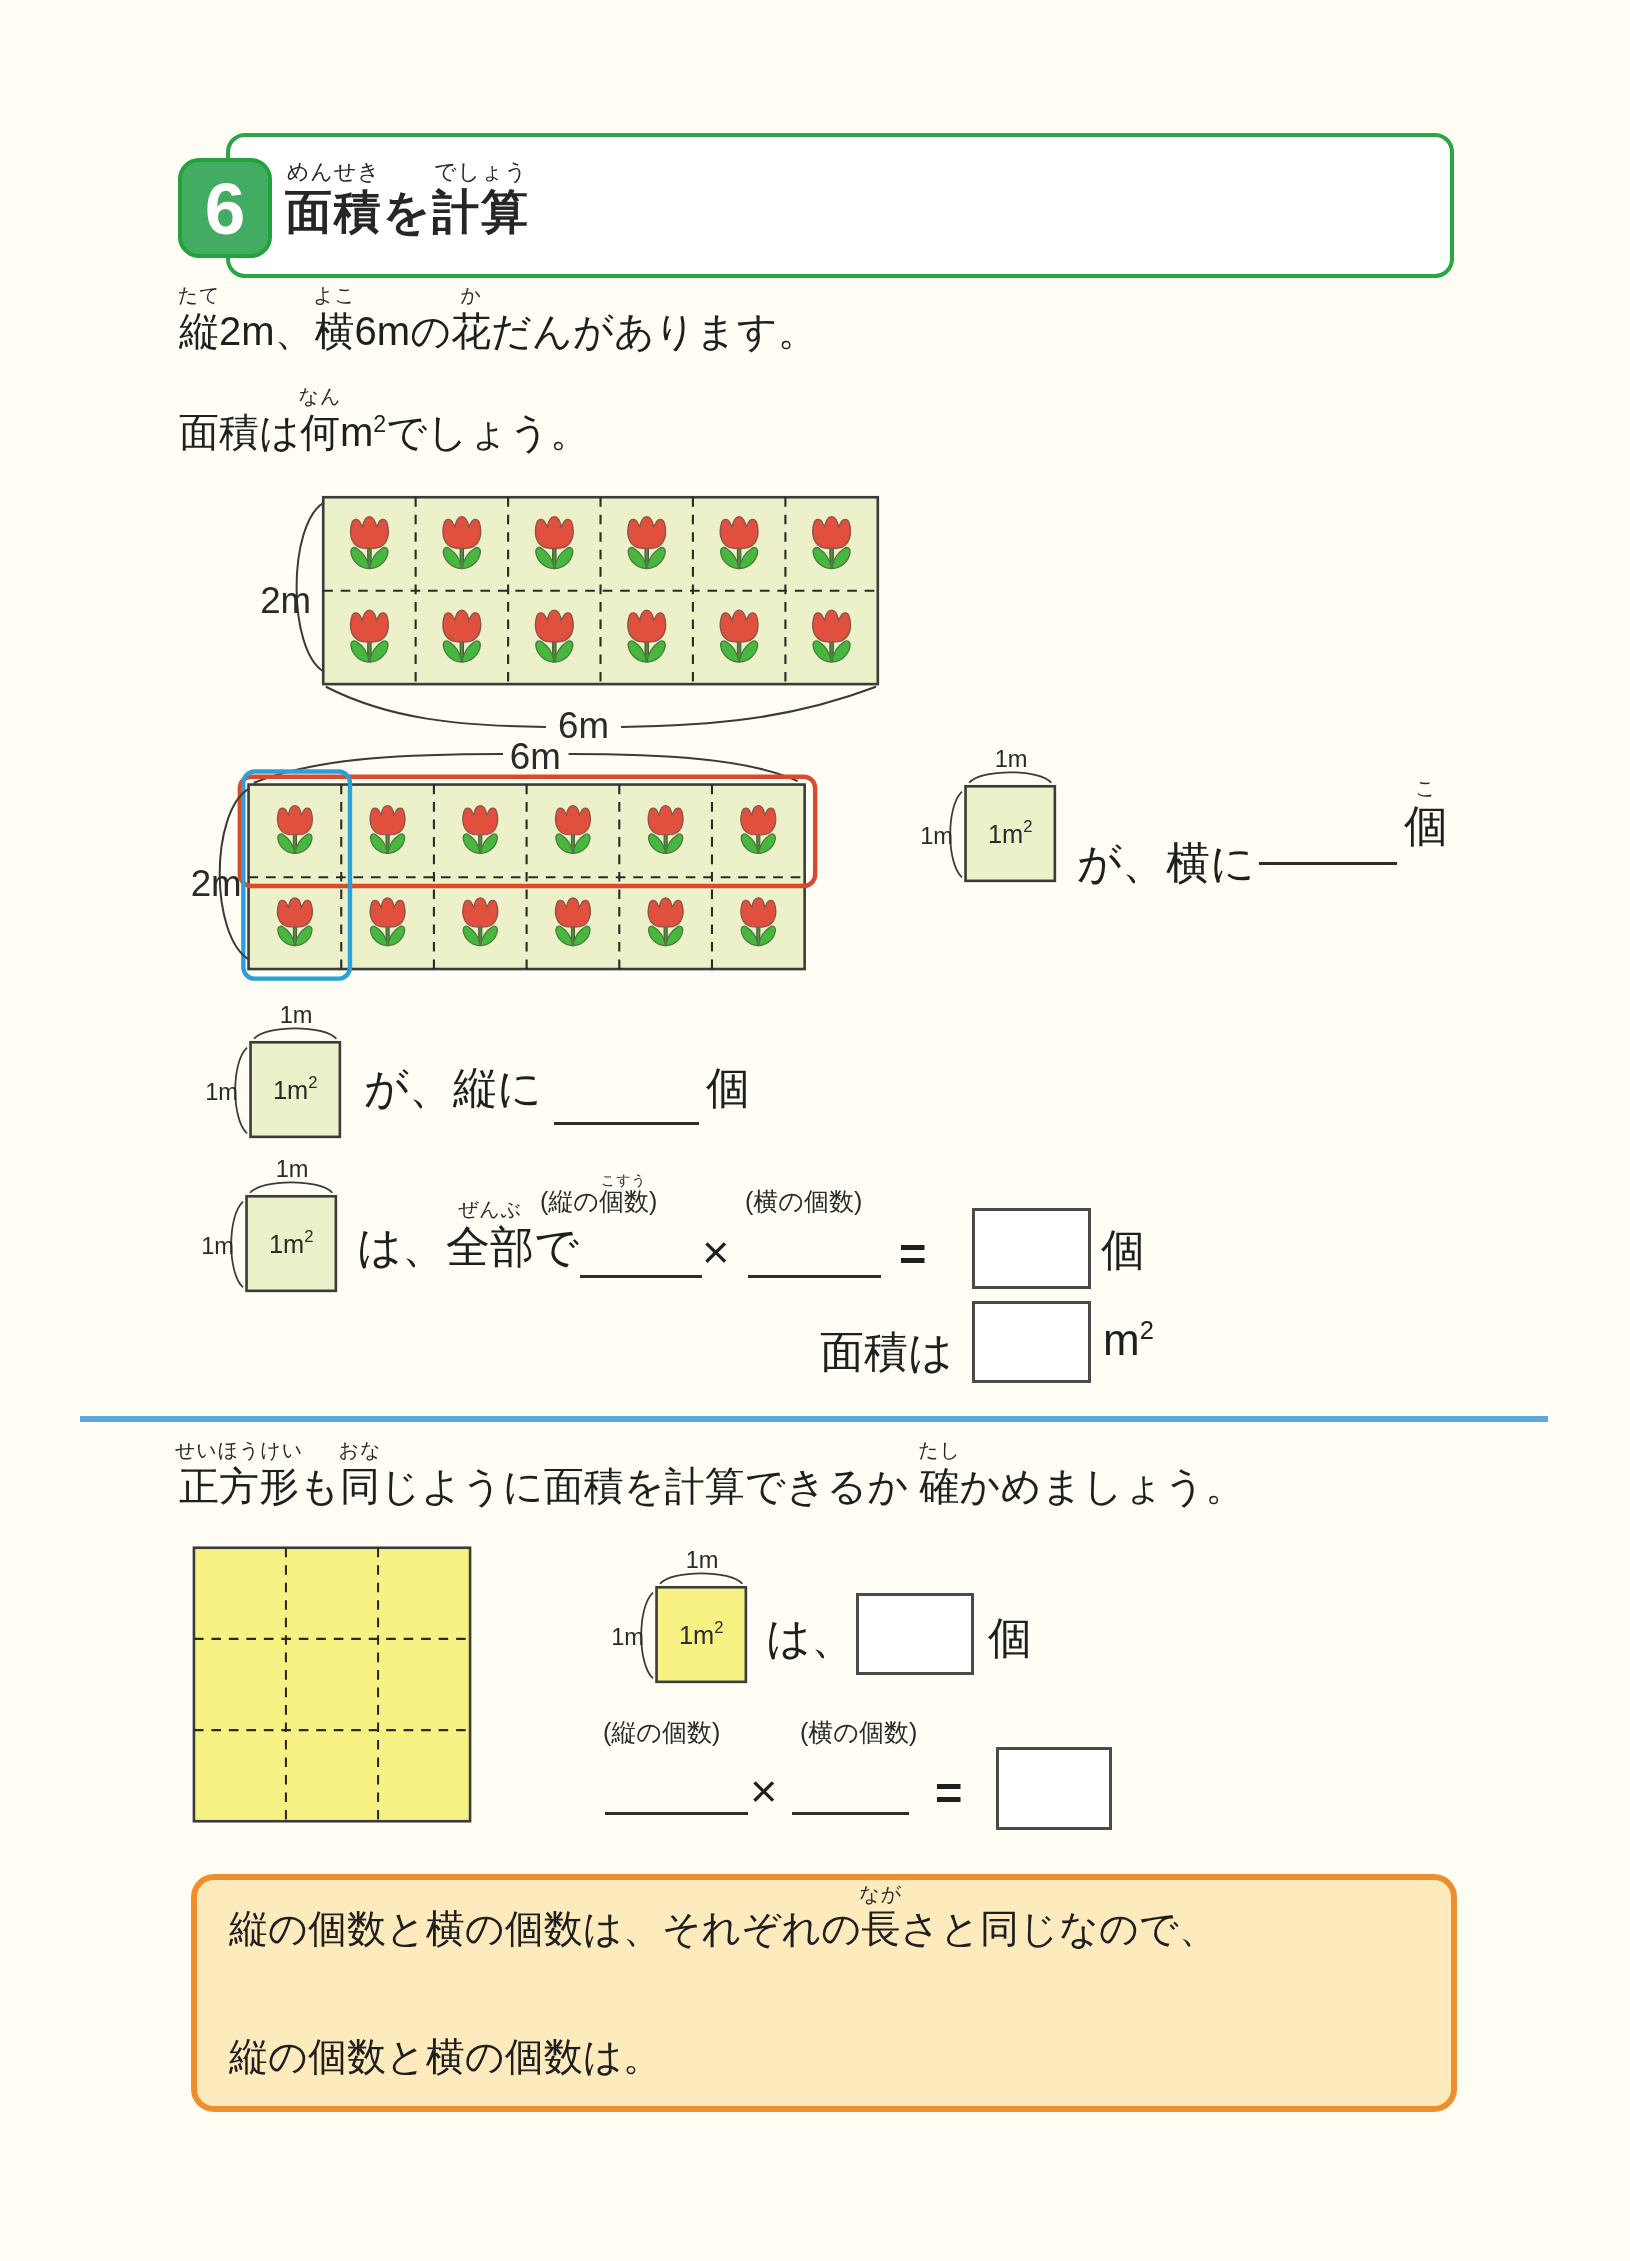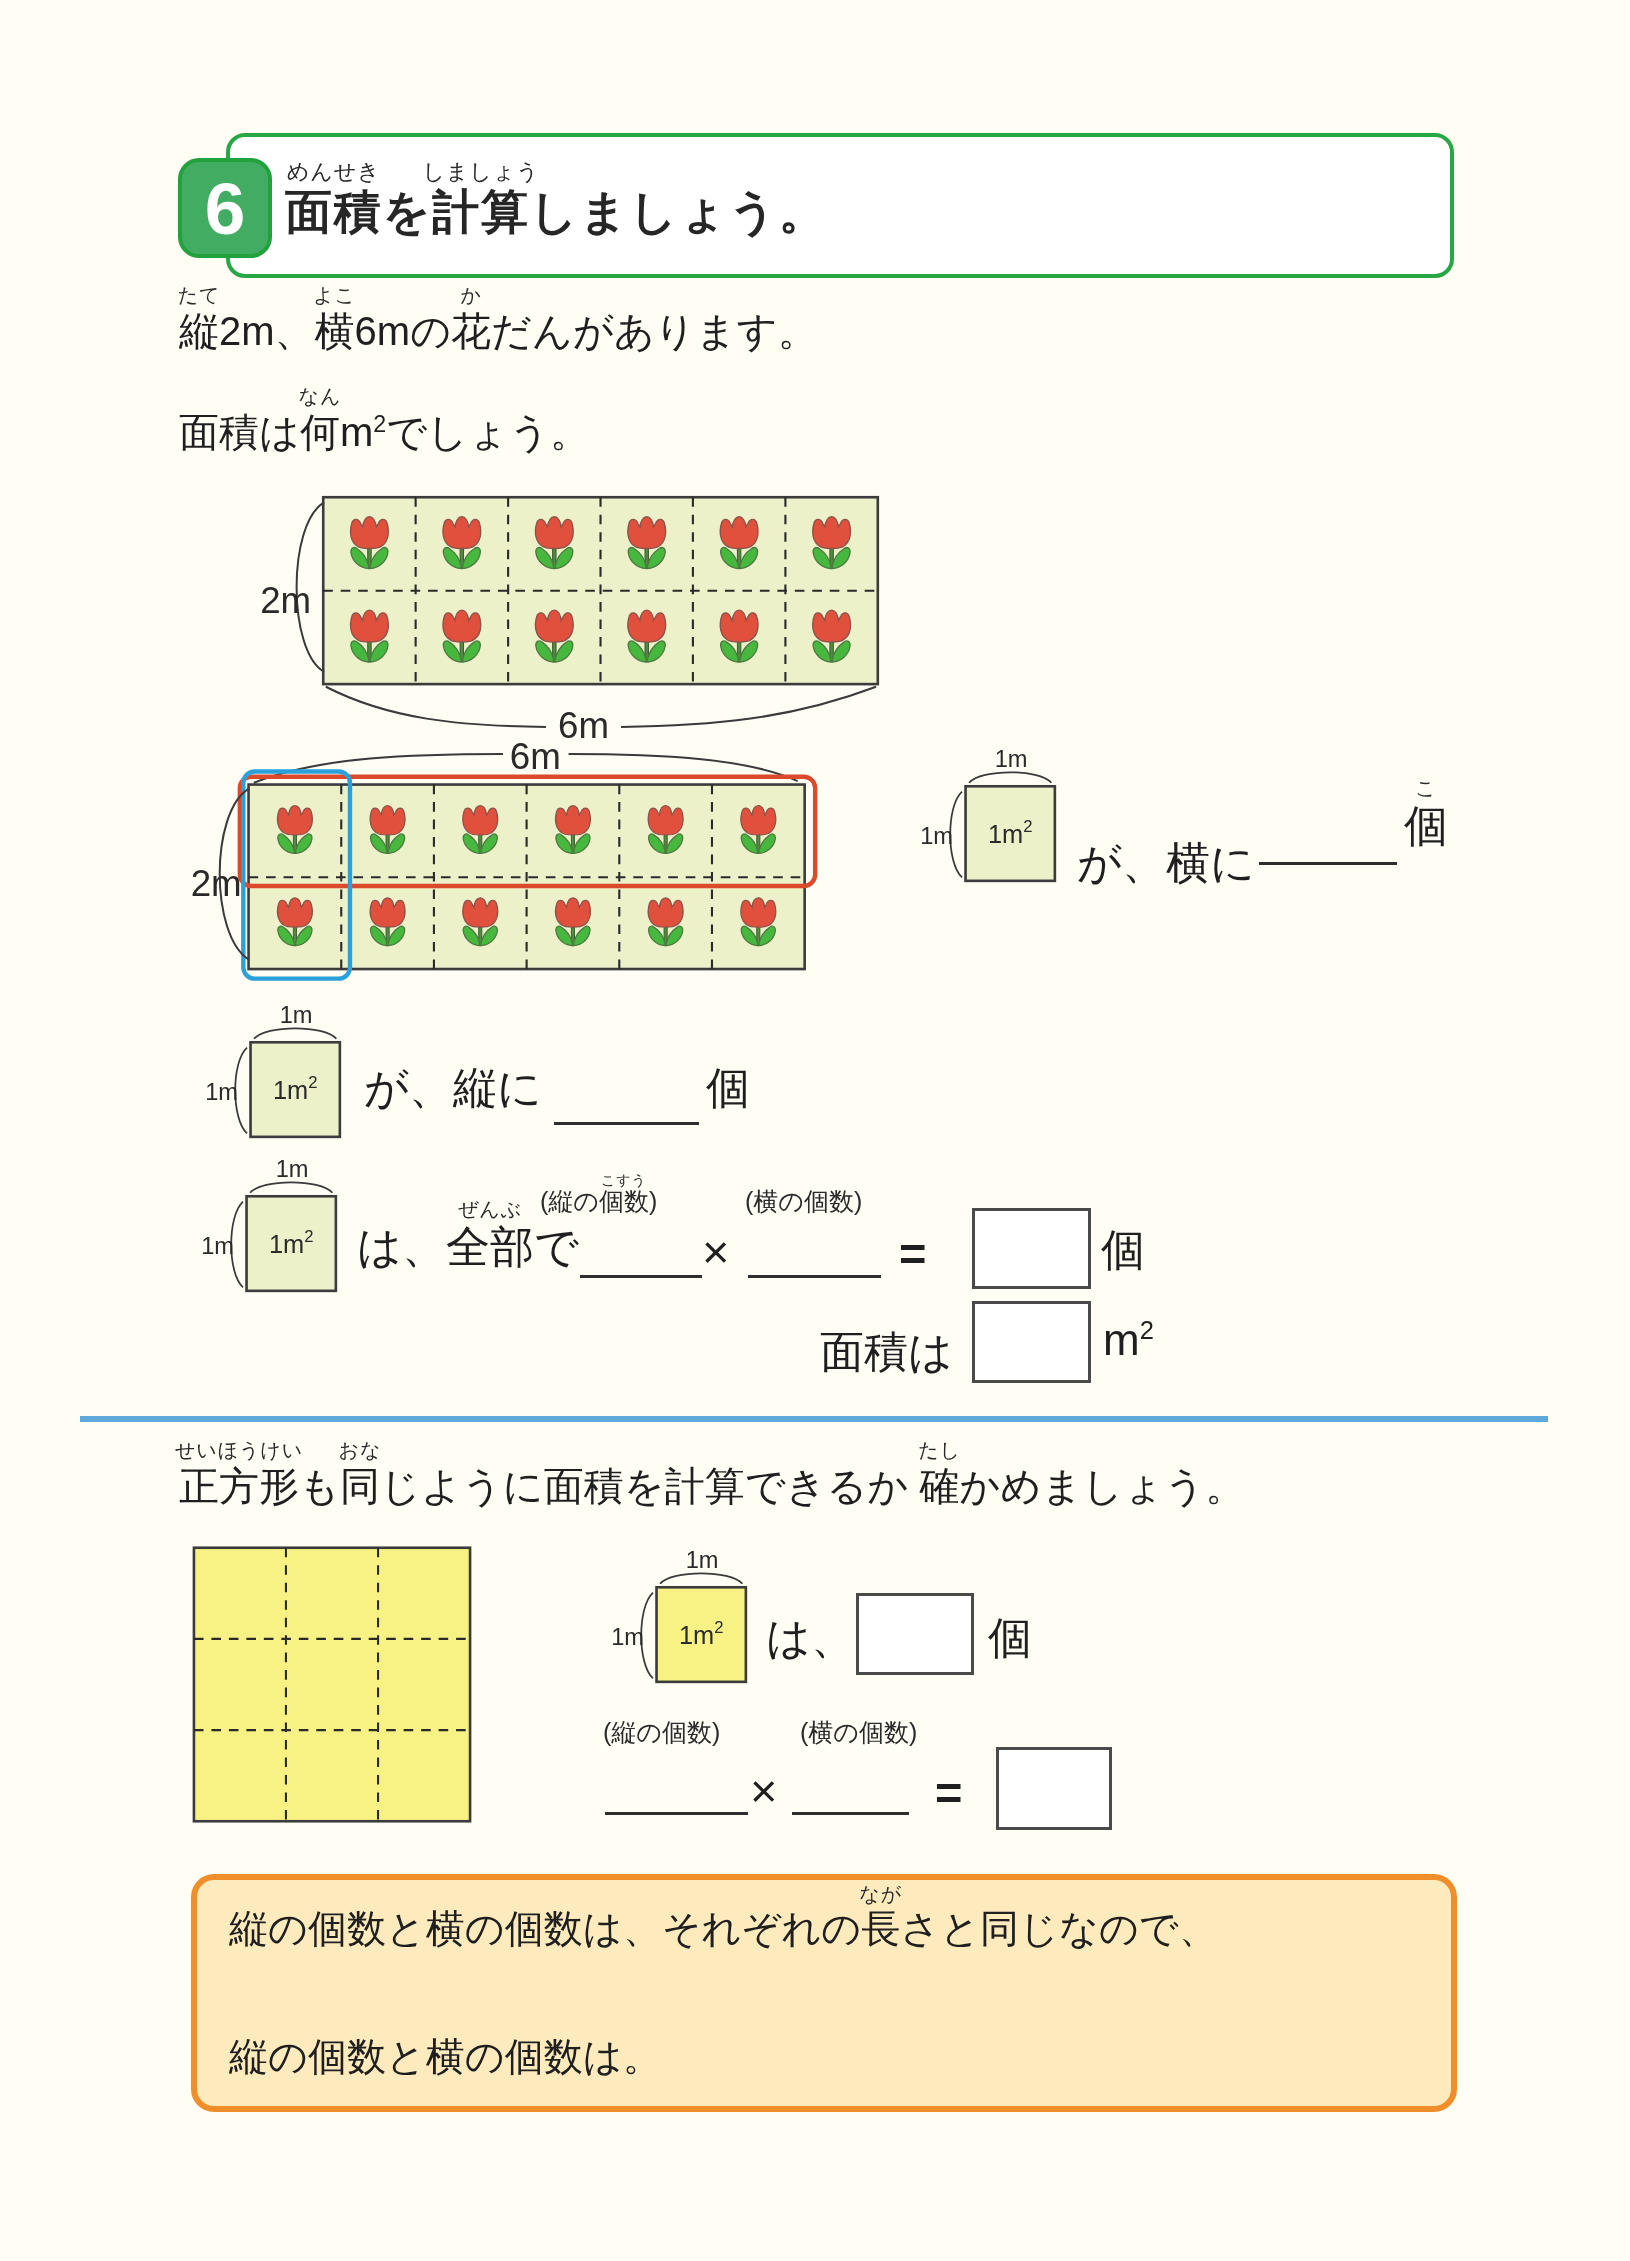--- a/index.html
+++ b/index.html
@@ -69,21 +69,21 @@
         <path d="M51,86 C64,85 75,76 77,63 C78,56 73,53 68,57 C59,63 53,73 51,83 Z" stroke="#4e7a42" stroke-width="2" fill="#46b83e"></path>
         <path d="M50,10 C45,10 41,16 40,25 L37,20 C34,12 26,12 24,20 C20,34 23,47 32,53 C38,58 62,58 68,53 C77,47 80,34 76,20 C74,12 66,12 63,20 L60,25 C59,16 55,10 50,10 Z" stroke="#8a544a" stroke-width="2" fill="#e0503c"></path>
       </symbol>
     </defs>
   </svg>
 
   <div id="header-box" class="abs" style="border-color: rgb(39, 168, 69);"></div>
   <div id="header-badge" class="abs" style="background: rgb(66, 173, 98);">
     <span>6</span>
   </div>
-  <div class="row title-row f54" style="left:285px;top:185px"><span class="rb">面積<span class="rt">めんせき</span></span><span>を</span><span class="rb">計算<span class="rt">しましょう</span></span><span>しましょう。</span></div>
+  <div class="row title-row f54" style="left:285px;top:185px"><span class="rb">面積<span class="rt">めんせき</span></span><span>を</span><span class="rb">計算<span class="rt">でしょう</span></span></div>
 
   <div class="row f46" style="left:179px;top:308px"><span class="rb">縦<span class="rt">たて</span></span><span>2m、</span><span class="rb">横<span class="rt">よこ</span></span><span>6mの</span><span class="rb">花<span class="rt">か</span></span><span>だんがあります。</span></div>
   <div class="row f46" style="left:179px;top:409px"><span>面積は</span><span class="rb">何<span class="rt">なん</span></span><span>m</span><sup class="sp">2</sup><span>でしょう。</span></div>
 
   <svg class="abs" style="left:240px;top:485px" width="673" height="262" viewBox="0 0 770 300">
     <rect x="95" y="14" width="635" height="214" class="bedrect" fill="#ecf1ca"></rect>
     <path class="grid" d="M200.8,14 V228 M306.7,14 V228 M412.5,14 V228 M518.3,14 V228 M624.2,14 V228 M95,121 H730"></path>
     <g>
         <use href="#tulip" x="108.9" y="25.5" width="78" height="84"></use>
         <use href="#tulip" x="214.7" y="25.5" width="78" height="84"></use>

